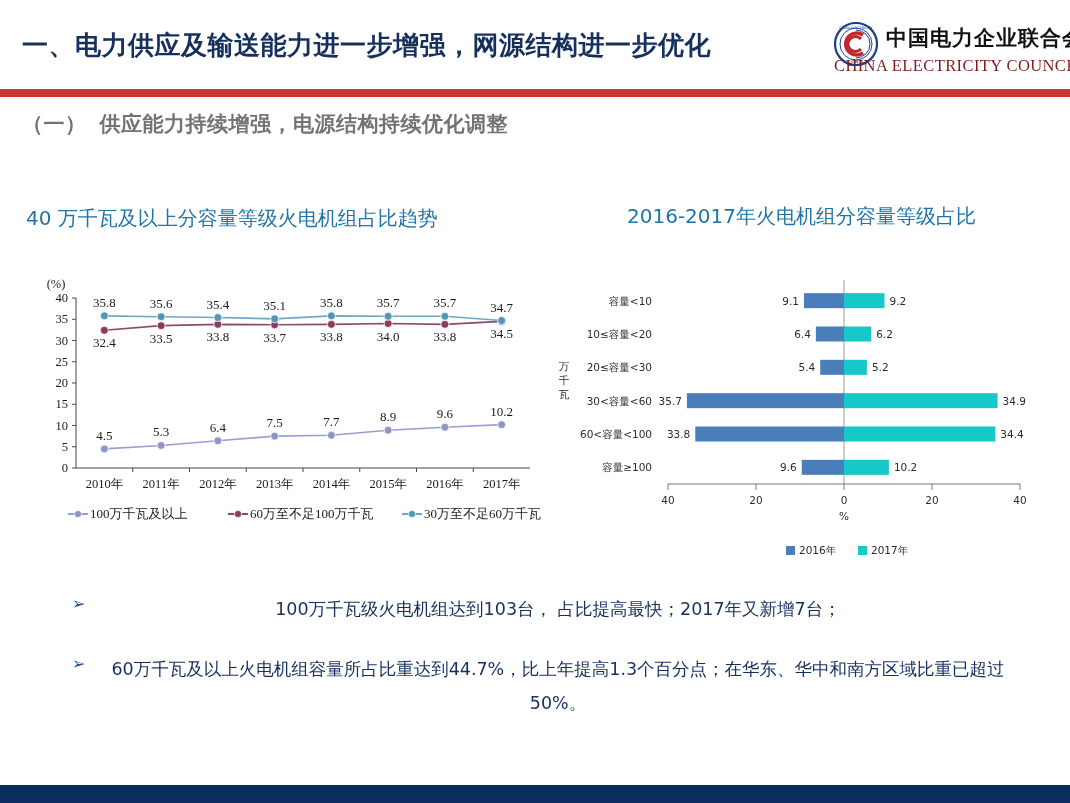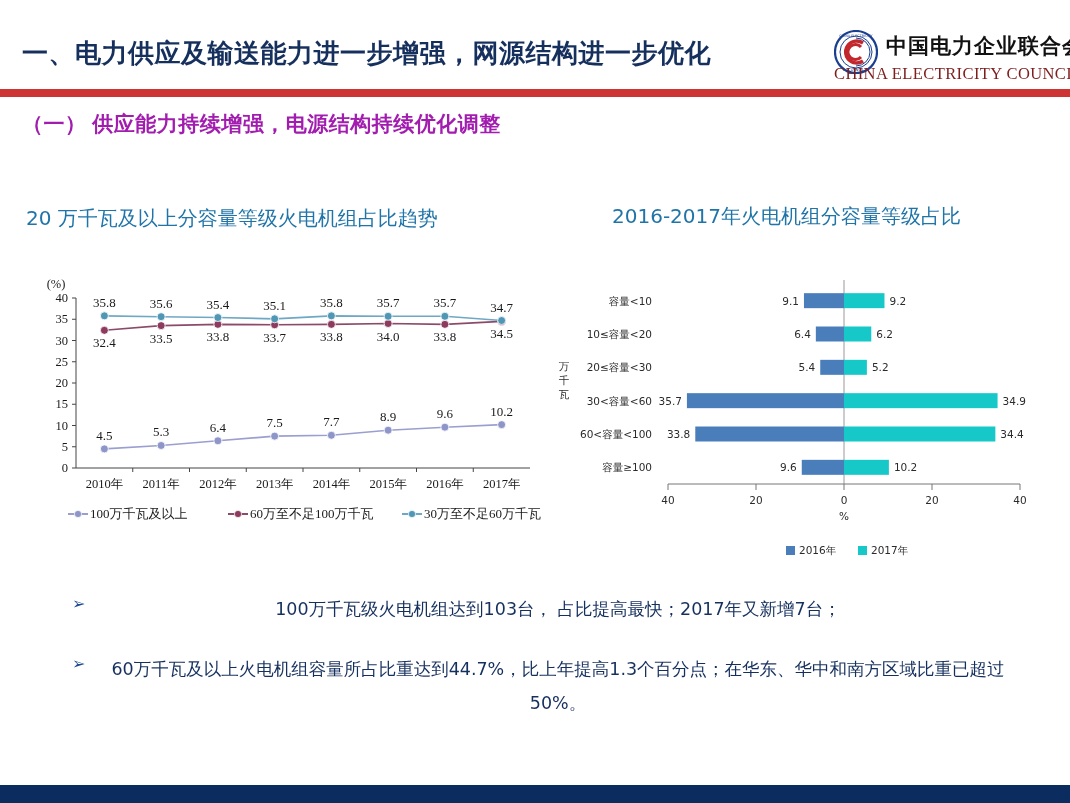--- a/index.html
+++ b/index.html
@@ -12,21 +12,21 @@
     height: 803px;
     position: relative;
     overflow: hidden;
     font-family: "Liberation Sans", sans-serif;
     color: #1a2f5a;
   }
 
   
   #header {
     position: absolute;
-    left: 0; top: 8px;
+    left: 0; top: 0;
     width: 1070px;
     height: 90px;
   }
   #header-title {
     position: absolute;
     left: 22px;
     top: 28px;
     font-size: 26px;
     font-weight: bold;
     letter-spacing: 0.5px;
@@ -71,36 +71,36 @@
     left: 0; top: 89px;
     width: 1070px; height: 8px;
     background: #cf3434;
   }
 
   #subhead {
     position: absolute;
     left: 22px; top: 110px;
     font-size: 21px;
     font-weight: bold;
-    color: #a21caf;
+    color: #737373;
     letter-spacing: 0.5px;
     white-space: nowrap;
-    font-family: Liberation Serif, serif;
+    font-family: Liberation Mono, monospace;
   }
 
   
   .chart-heading {
     position: absolute;
     font-size: 20px;
     color: #1f74a8;
     white-space: nowrap;
     font-family: "DejaVu Sans", "Liberation Sans", sans-serif;
   }
   #heading-left { left: 26px; top: 205px; }
-  #heading-right { left: 612px; top: 203px; }
+  #heading-right { left: 627px; top: 203px; }
 
   
   #chart-left {
     position: absolute;
     left: 32px; top: 272px;
     width: 512px; height: 258px;
   }
   #chart-left svg { display: block; }
 
   
@@ -172,21 +172,21 @@
     </svg>
     <div id="logo-cn">中国电力企业联合会</div>
     <div id="logo-en">CHINA ELECTRICITY COUNCIL</div>
   </div>
 </div>
 
 <div id="red-rule"></div>
 
 <div id="subhead">（一） 供应能力持续增强，电源结构持续优化调整</div>
 
-<div class="chart-heading" id="heading-left">20 万千瓦及以上分容量等级火电机组占比趋势</div>
+<div class="chart-heading" id="heading-left">40 万千瓦及以上分容量等级火电机组占比趋势</div>
 <div class="chart-heading" id="heading-right">2016-2017年火电机组分容量等级占比</div>
 
 <div id="chart-left">
   <svg id="svg-left" width="512" height="258" viewBox="0 0 512 258">
       <text x="24" y="16" class="ctick" text-anchor="middle">(%)</text>
       <line x1="44" y1="26" x2="44" y2="196" stroke="#444" stroke-width="1"></line>
       <line x1="44" y1="196" x2="498" y2="196" stroke="#444" stroke-width="1"></line>
       <line x1="40" y1="196" x2="44" y2="196" stroke="#444" stroke-width="1"></line>
       <text x="36" y="200" class="ctick" text-anchor="end">0</text>
       <line x1="40" y1="174.75" x2="44" y2="174.75" stroke="#444" stroke-width="1"></line>

